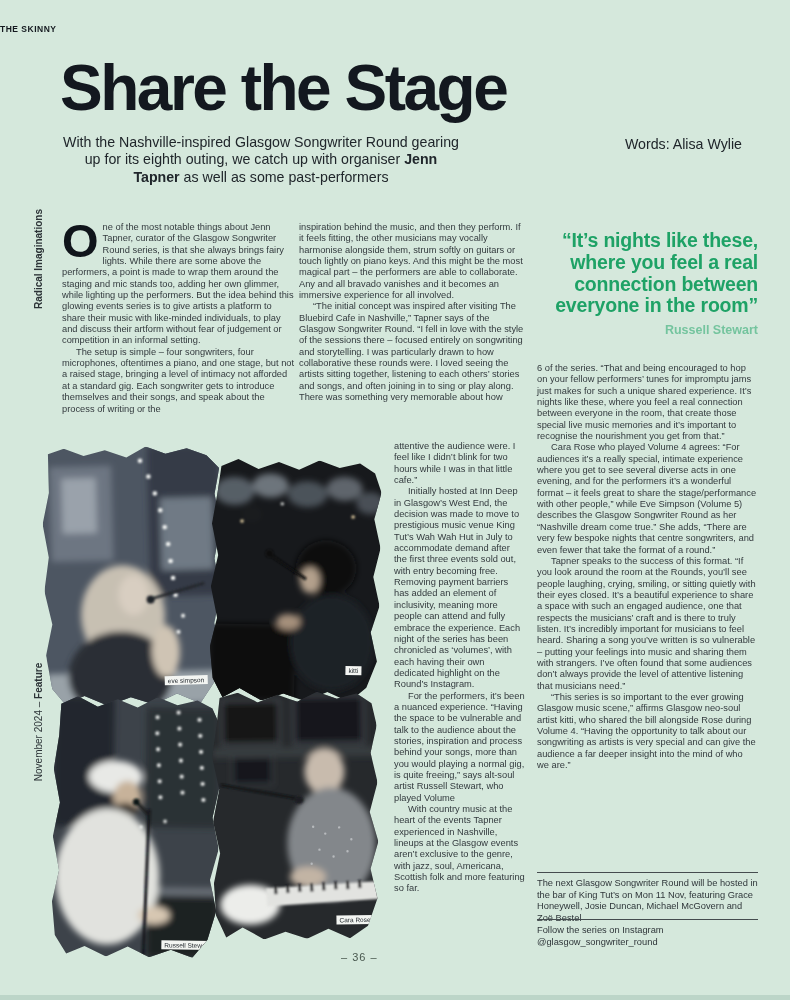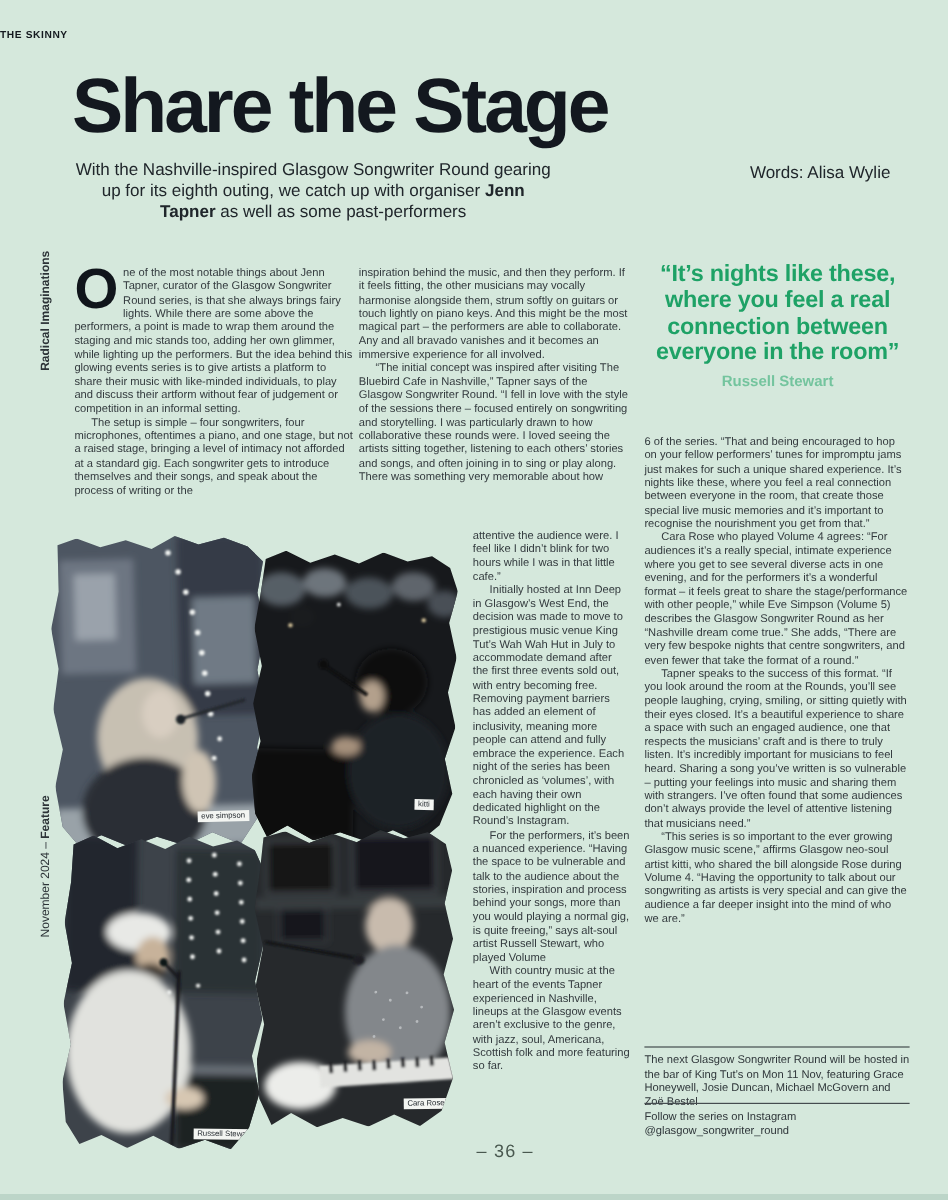--- a/index.html
+++ b/index.html
@@ -22,29 +22,29 @@
   .vlabel{position:absolute;white-space:nowrap;font-size:10px;color:#2c3337;
     transform:translate(-50%,-50%) rotate(-90deg);}
   .vlabel .bold{font-weight:700;}
   
   .body-text{position:absolute;font-size:9.3px;line-height:11.35px;color:#333a3e;}
   .body-text p{margin:0;}
   .body-text p.indent{text-indent:14px;}
   .dropcap{float:left;font-size:47px;line-height:33px;font-weight:700;color:#10151b;
     margin:2px 4px 0 0;}
   
-  .quote{position:absolute;left:538px;top:218px;width:220px;text-align:center;}
+  .quote{position:absolute;left:538px;top:230px;width:220px;text-align:right;}
   .quote-text{font-size:19.5px;line-height:21.8px;font-weight:700;letter-spacing:-.2px;color:#1ea266;margin:0;}
   .quote-attr{margin-top:6px;font-size:12.5px;font-weight:700;color:#74c49e;}
   
   .rule{position:absolute;left:537px;width:221px;border-top:1px solid #454c4f;height:0;}
   .note{position:absolute;left:537px;width:221px;font-size:9.3px;
     line-height:11.6px;color:#2f363a;}
-  .pagenum{position:absolute;left:361px;top:951px;width:120px;text-align:center;
-    font-size:15px;color:#49584f;letter-spacing:1px;}
+  .pagenum{position:absolute;left:341px;top:951px;width:120px;text-align:left;
+    font-size:11px;color:#49584f;letter-spacing:1px;}
   .bottom-strip{position:absolute;left:0;right:0;bottom:0;height:5px;background:#bcd5c8;}
   
   .photo{position:absolute;}
   .photo svg{display:block;width:100%;height:100%;}
   .photo-caption{position:absolute;background:#f3f5f2;color:#23292e;font-size:6.5px;
     line-height:1.15;padding:1px 3px;white-space:nowrap;}
   .defs-holder{position:absolute;width:0;height:0;overflow:hidden;}
 </style>
 </head>
 <body>

